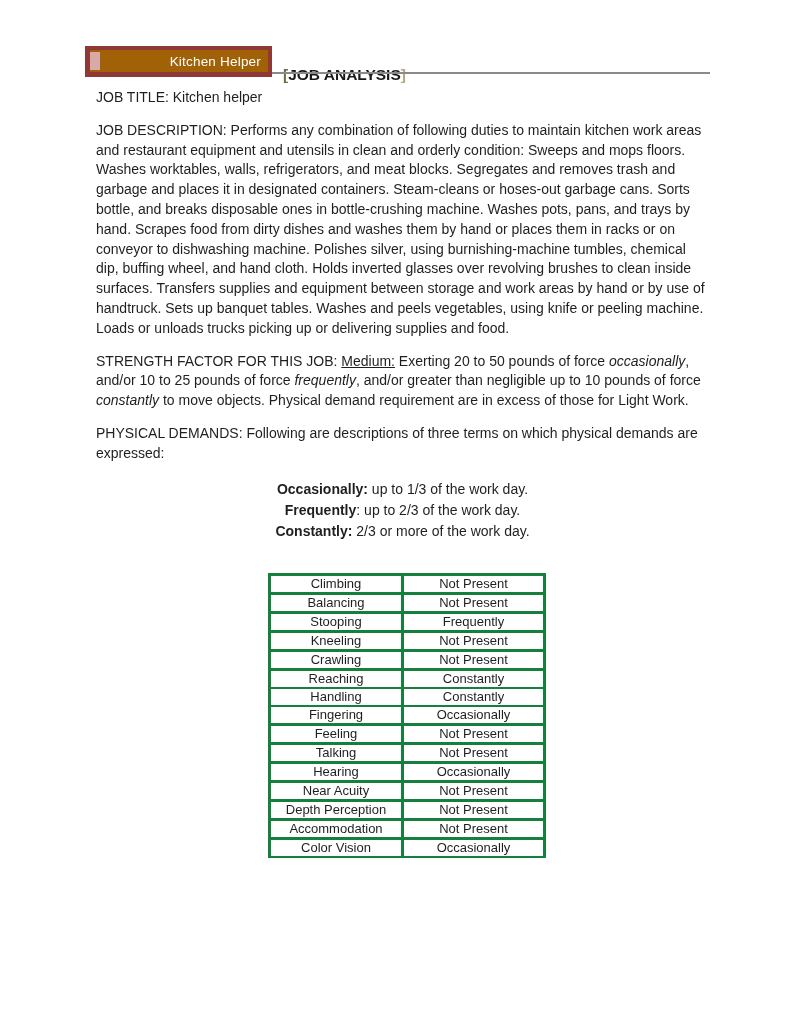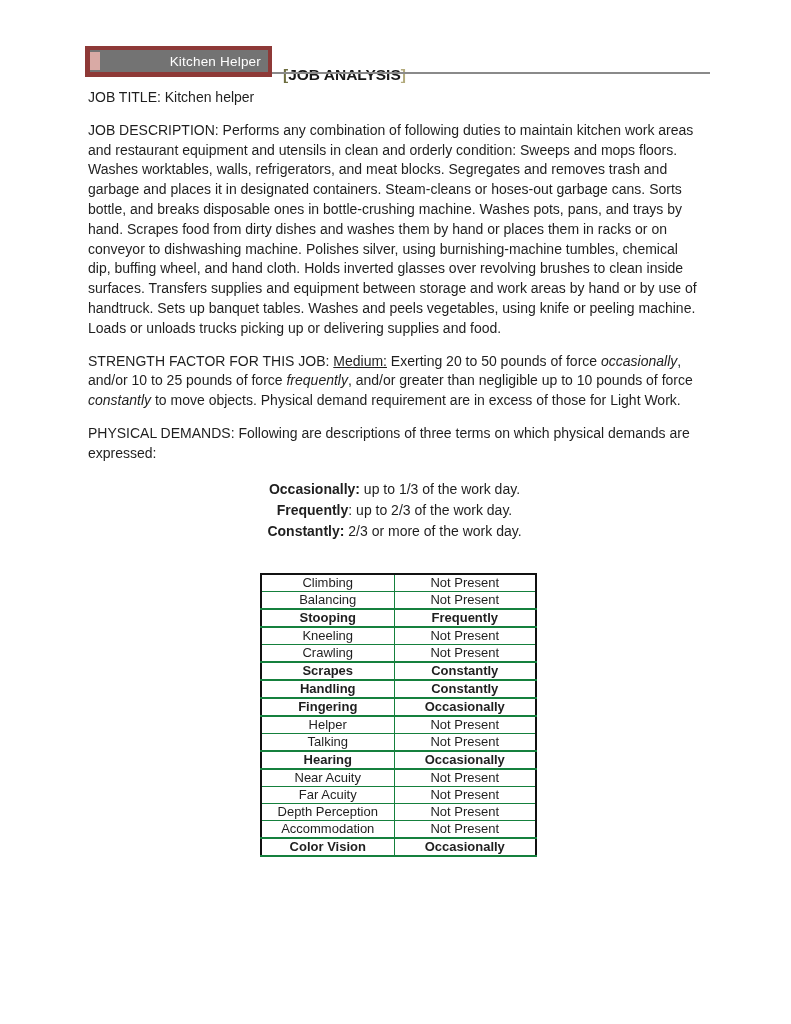--- a/index.html
+++ b/index.html
@@ -15,21 +15,21 @@
 
   
   .header { position: absolute; top: 46px; left: 85px; right: 81px; height: 32px; }
   .brand-bar {
     position: absolute; left: 0; top: 0;
     width: 187px; height: 31px;
     background: #8e3937;
   }
   .brand-inner {
     position: absolute; left: 5px; top: 4px; right: 4px; bottom: 5px;
-    background: #737373;
+    background: #a16207;
     display: flex; align-items: center; justify-content: flex-end;
     padding-right: 7px;
   }
   .brand-accent {
     position: absolute; left: 0; top: 2px; bottom: 2px; width: 10px;
     background: #d9aaa5;
   }
   .brand-title {
     color: #ffffff; font-size: 13.5px; letter-spacing: 0.2px;
   }
@@ -40,51 +40,51 @@
   }
   .bracket-open  { color: #6d6d3f; font-weight: bold; }
   .bracket-close { color: #b3ab7d; font-weight: bold; }
   .header-rule {
     position: absolute; left: 187px; right: 0; top: 26px; height: 2px;
     background: #8a8a8a;
   }
 
   
   .content {
-    position: absolute; top: 88px; left: 88px; width: 613px;
+    position: absolute; top: 88px; left: 96px; width: 613px;
     font-size: 14px; line-height: 19.8px;
   }
   .para { margin-bottom: 13px; text-align: left; }
   .u { text-decoration: underline; }
   .i { font-style: italic; }
   .b { font-weight: bold; }
 
   .defs { margin: 15px 0 0 0; text-align: center; line-height: 21px; }
   .def-line { white-space: nowrap; }
 
   
   .demands-table {
     border-collapse: collapse;
     margin: 31px 0 0 172px;
     table-layout: fixed;
     width: 276px;
     font-size: 13px;
   }
   .demands-table td {
-    border: 1px solid #15803d;
+    border: 3px solid #15803d;
     text-align: center;
     height: 17px;
     padding: 0 2px;
     line-height: 16px;
     overflow: hidden;
     white-space: nowrap;
   }
   .demands-table { border: 2px solid #111111; }
   .demands-table tr.bold td {
-    font-weight: bold;
+    font-weight: normal;
     border-top-width: 2px;
     border-bottom-width: 2px;
   }
   .demands-table td:first-child { width: 133px; }
   .demands-table td:last-child  { width: 142px; }
 </style>
 </head>
 <body>
 
 <div class="page">
@@ -132,49 +132,45 @@
           </tr>
           <tr>
             <td>Kneeling</td>
             <td>Not Present</td>
           </tr>
           <tr>
             <td>Crawling</td>
             <td>Not Present</td>
           </tr>
           <tr class="bold">
-            <td>Scrapes</td>
+            <td>Reaching</td>
             <td>Constantly</td>
           </tr>
           <tr class="bold">
             <td>Handling</td>
             <td>Constantly</td>
           </tr>
           <tr class="bold">
             <td>Fingering</td>
             <td>Occasionally</td>
           </tr>
           <tr>
-            <td>Helper</td>
+            <td>Feeling</td>
             <td>Not Present</td>
           </tr>
           <tr>
             <td>Talking</td>
             <td>Not Present</td>
           </tr>
           <tr class="bold">
             <td>Hearing</td>
             <td>Occasionally</td>
           </tr>
           <tr>
             <td>Near Acuity</td>
-            <td>Not Present</td>
-          </tr>
-          <tr>
-            <td>Far Acuity</td>
             <td>Not Present</td>
           </tr>
           <tr>
             <td>Depth Perception</td>
             <td>Not Present</td>
           </tr>
           <tr>
             <td>Accommodation</td>
             <td>Not Present</td>
           </tr>

